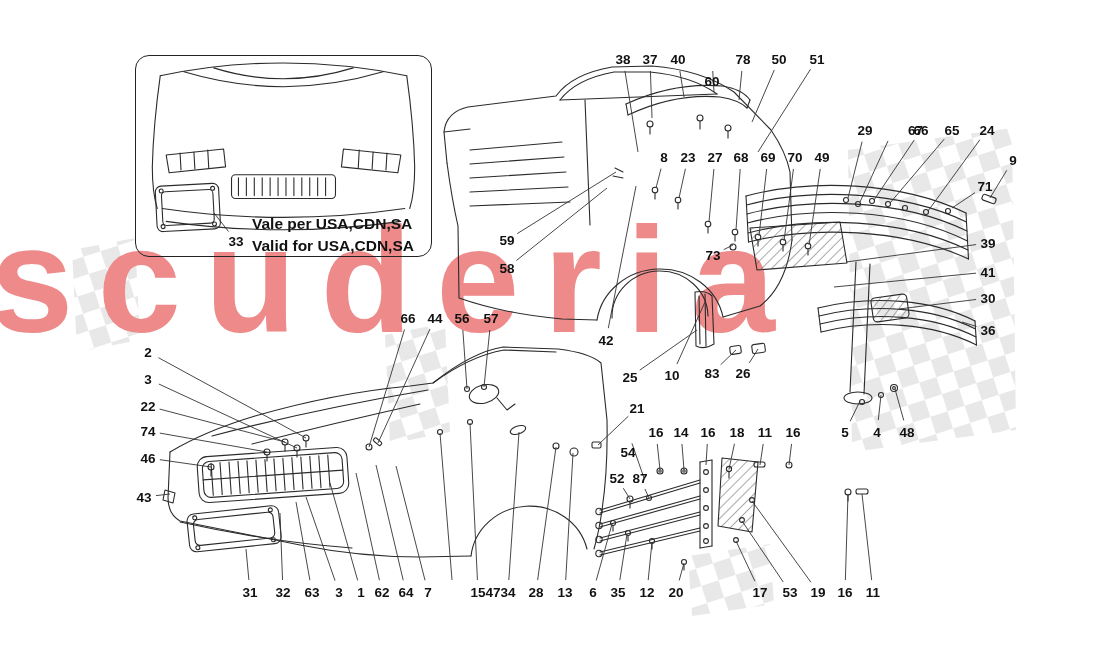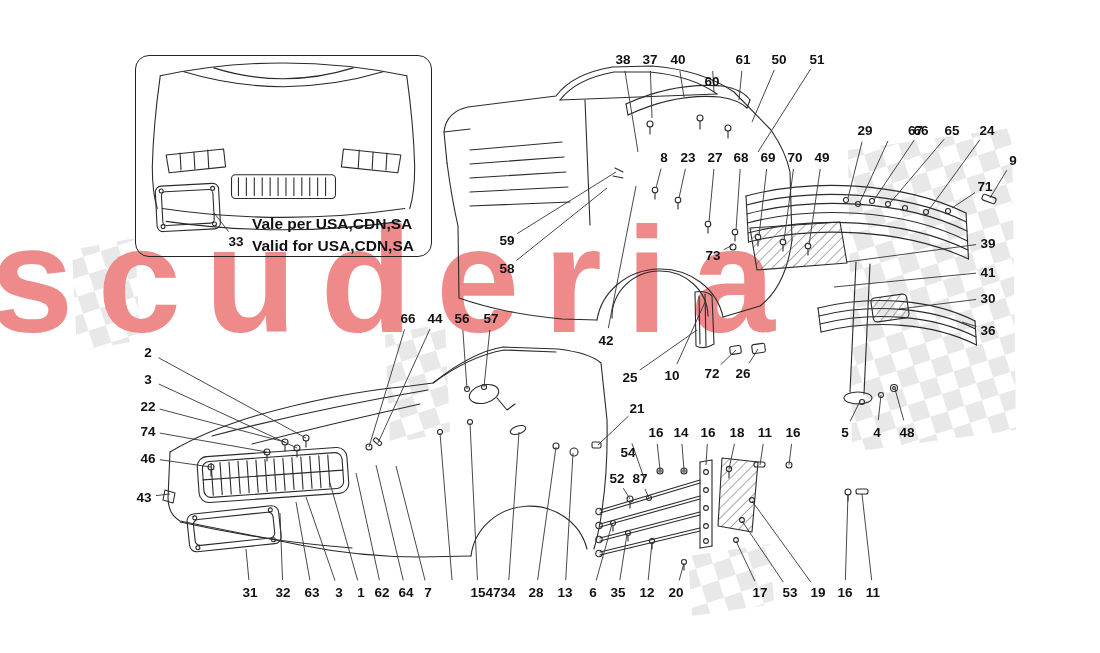--- a/index.html
+++ b/index.html
@@ -345,21 +345,21 @@
         <line x1="871.6614668658726" y1="580.074886623229" x2="862" y2="494"></line>
         <line x1="228.58614137681715" y1="231.56417993413092" x2="214" y2="213"></line>
       </g>
   </svg>
 
   <div id="labels">
       <div class="callout" style="left: 623px; top: 59px;">38</div>
       <div class="callout" style="left: 650px; top: 59px;">37</div>
       <div class="callout" style="left: 678px; top: 59px;">40</div>
       <div class="callout" style="left: 712px; top: 59px; margin-top: 22px;">60</div>
-      <div class="callout" style="left: 743px; top: 59px;">61</div>
+      <div class="callout" style="left: 743px; top: 59px;">78</div>
       <div class="callout" style="left: 779px; top: 59px;">50</div>
       <div class="callout" style="left: 817px; top: 59px;">51</div>
       <div class="callout" style="left: 865px; top: 130px;">29</div>
       <div class="callout" style="left: 893px; top: 130px; padding-left: 45px;">67</div>
       <div class="callout" style="left: 921px; top: 130px;">66</div>
       <div class="callout" style="left: 952px; top: 130px;">65</div>
       <div class="callout" style="left: 987px; top: 130px;">24</div>
       <div class="callout" style="left: 1013px; top: 160px;">9</div>
       <div class="callout" style="left: 985px; top: 186px;">71</div>
       <div class="callout" style="left: 664px; top: 157px;">8</div>
@@ -368,21 +368,21 @@
       <div class="callout" style="left: 741px; top: 157px;">68</div>
       <div class="callout" style="left: 768px; top: 157px;">69</div>
       <div class="callout" style="left: 795px; top: 157px;">70</div>
       <div class="callout" style="left: 822px; top: 157px;">49</div>
       <div class="callout" style="left: 507px; top: 240px;">59</div>
       <div class="callout" style="left: 507px; top: 268px;">58</div>
       <div class="callout" style="left: 713px; top: 255px;">73</div>
       <div class="callout" style="left: 606px; top: 340px;">42</div>
       <div class="callout" style="left: 630px; top: 377px;">25</div>
       <div class="callout" style="left: 672px; top: 375px;">10</div>
-      <div class="callout" style="left: 712px; top: 373px;">72</div>
+      <div class="callout" style="left: 712px; top: 373px;">83</div>
       <div class="callout" style="left: 743px; top: 373px;">26</div>
       <div class="callout" style="left: 988px; top: 243px;">39</div>
       <div class="callout" style="left: 988px; top: 272px;">41</div>
       <div class="callout" style="left: 988px; top: 298px;">30</div>
       <div class="callout" style="left: 988px; top: 330px;">36</div>
       <div class="callout" style="left: 845px; top: 432px;">5</div>
       <div class="callout" style="left: 877px; top: 432px;">4</div>
       <div class="callout" style="left: 907px; top: 432px;">48</div>
       <div class="callout" style="left: 408px; top: 318px;">66</div>
       <div class="callout" style="left: 435px; top: 318px;">44</div>

